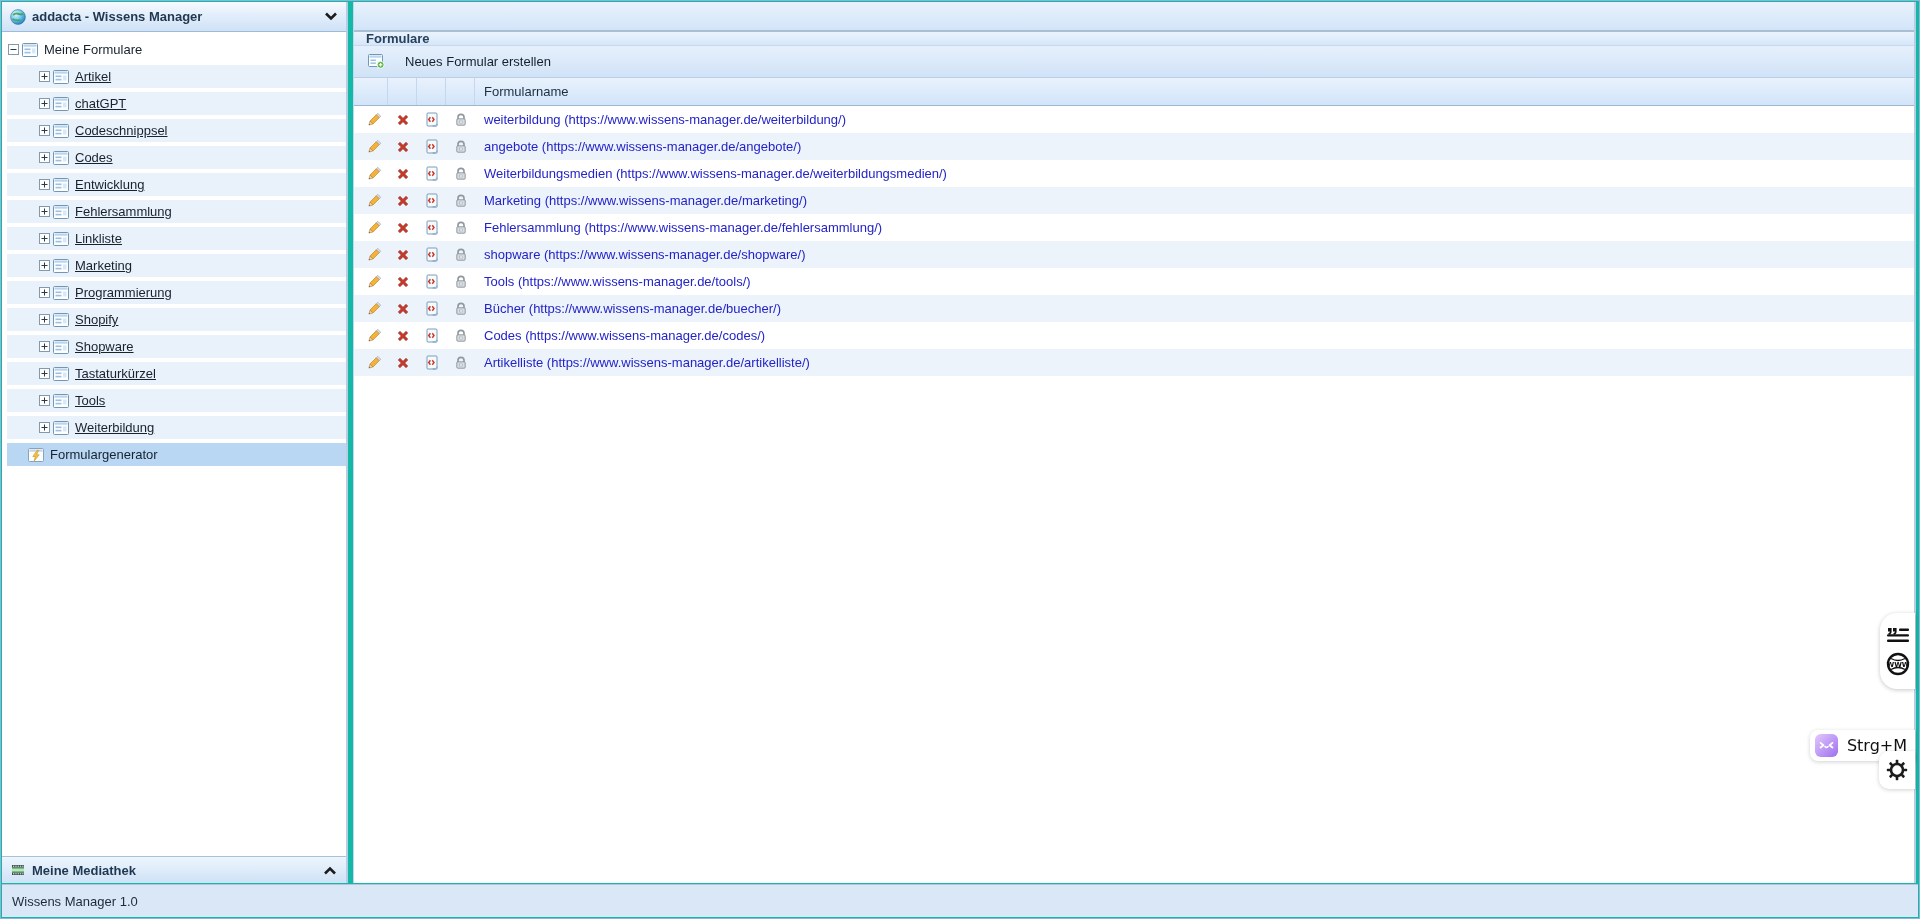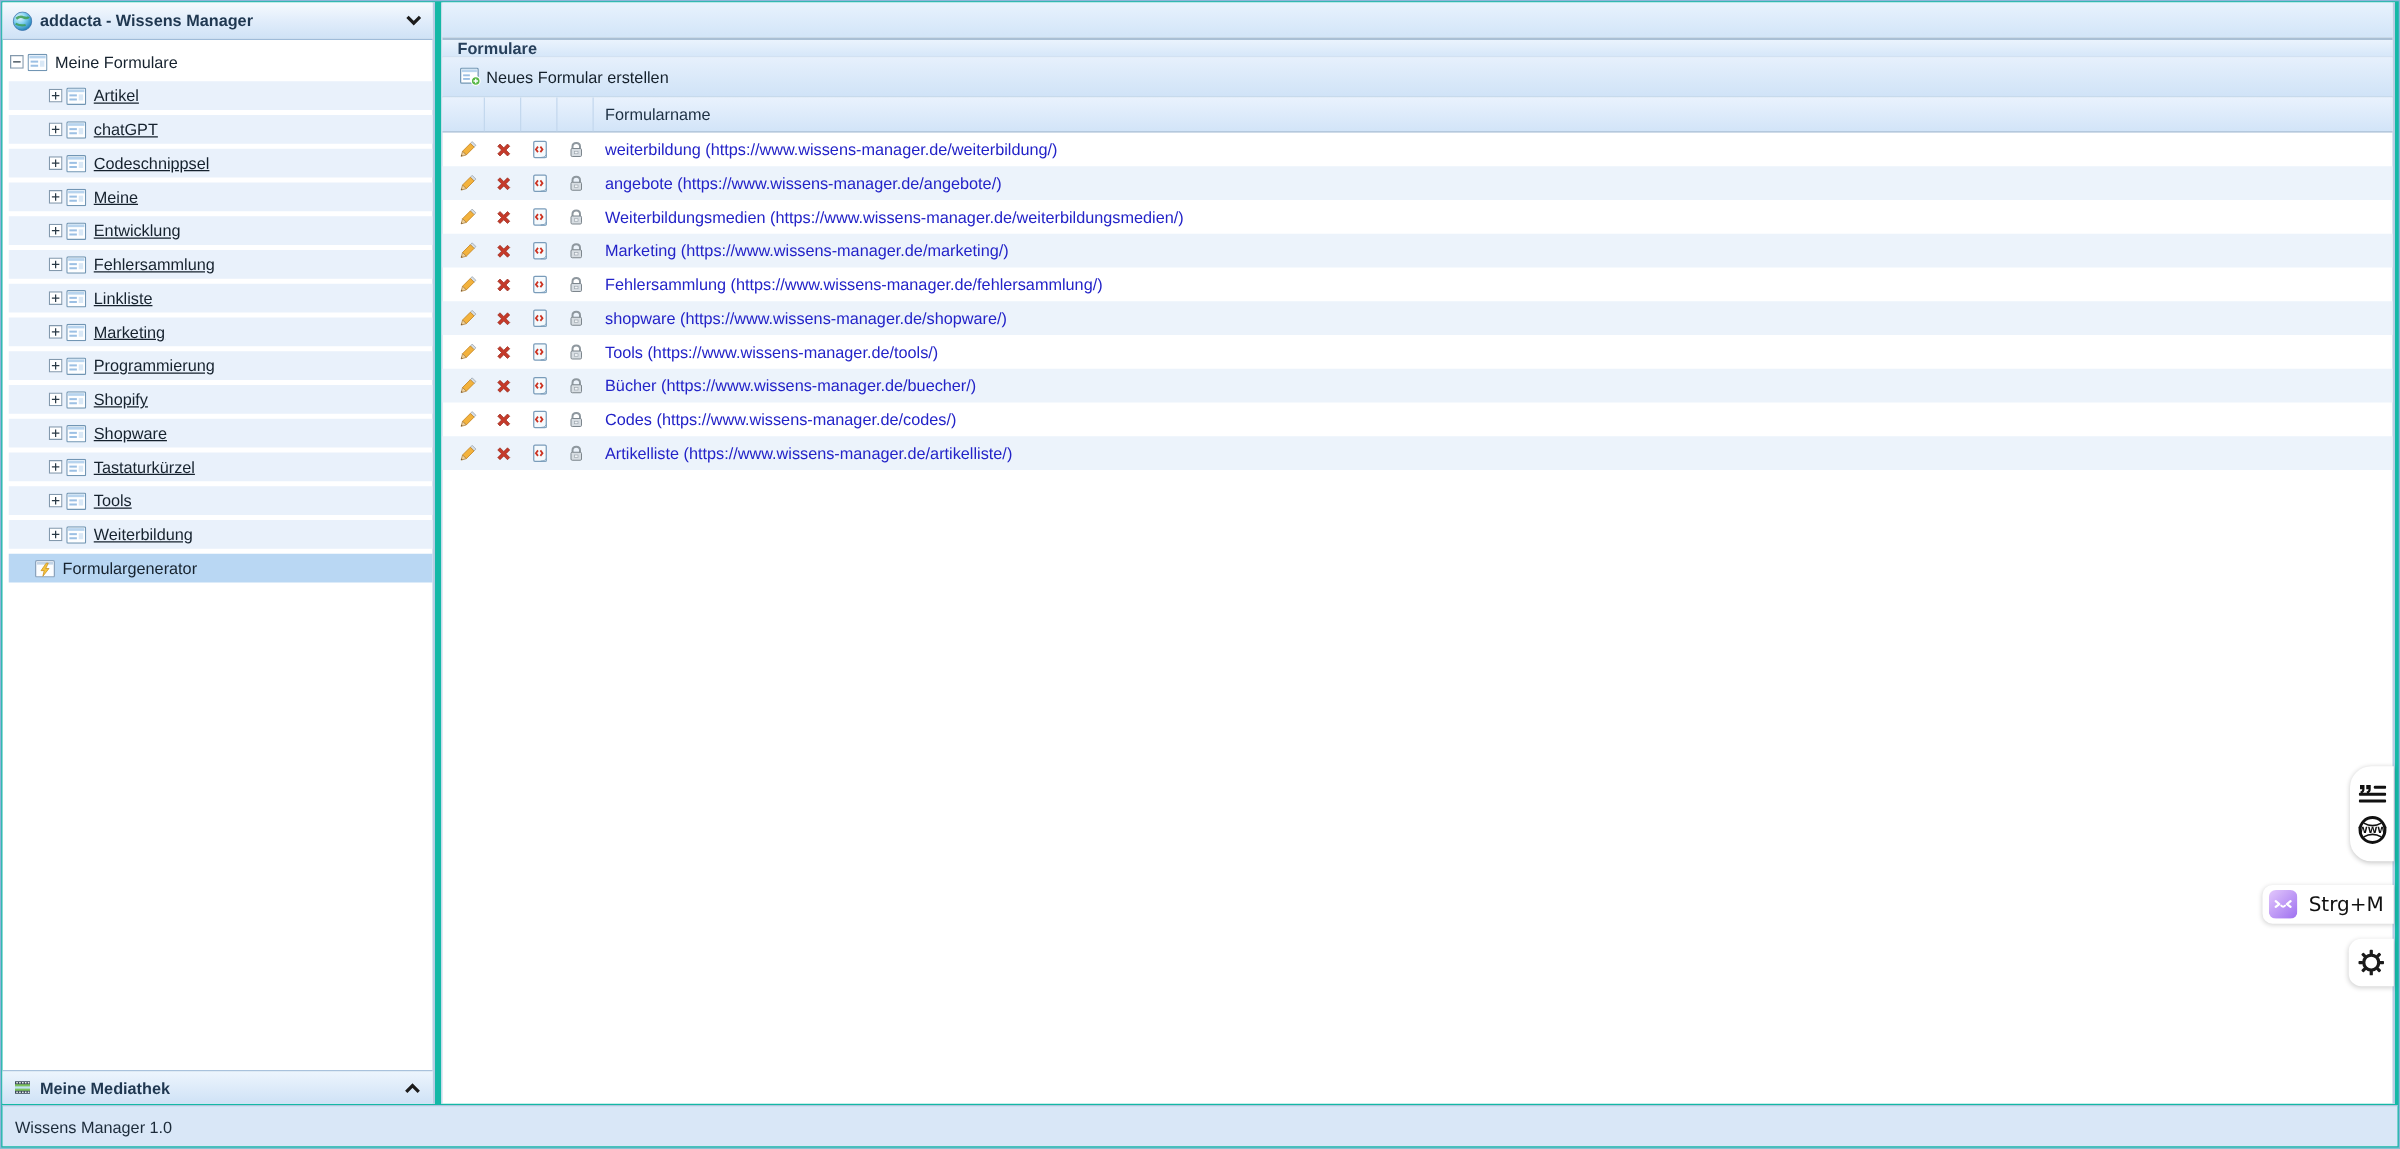--- a/index.html
+++ b/index.html
@@ -63,21 +63,21 @@
     background:linear-gradient(#eaf3fd, #d6e7f9);
     border-bottom:1px solid #c6d9ee;
     font-weight:bold; color:#27405c;
   }
   .toolbar {
     height:32px; display:flex; align-items:center; padding:0 6px;
     background:linear-gradient(#e6f0fc, #d0e3f7);
     border-bottom:1px solid #b9cfe6;
   }
   .tool-btn {
-    display:flex; align-items:center; gap:4px; padding:4px 8px;
+    display:flex; align-items:center; gap:20px; padding:4px 8px;
     border-radius:3px; color:#15202b; cursor:pointer;
   }
   .tool-btn svg { width:17px; height:15px; display:block; }
 
   .thead {
     height:28px; display:flex; align-items:stretch; padding-left:5px;
     background:linear-gradient(#e9f2fd, #d2e4f8);
     border-bottom:1px solid #9fb8d2;
   }
   .thead .hcell { width:29px; border-right:1px solid #c3d8ee; }
@@ -100,21 +100,21 @@
 
   
   .ext-pill {
     position:absolute; right:4px; top:612px; width:35px; height:76px;
     background:#fff; border-radius:17px 0 0 17px;
     box-shadow:0 1px 4px rgba(0,0,0,.22);
     display:flex; flex-direction:column; align-items:center; justify-content:center; gap:9px;
   }
   .ext-pill svg { display:block; cursor:pointer; }
   .ext-shortcut {
-    position:absolute; right:4px; top:707px; height:31px;
+    position:absolute; right:4px; top:729px; height:31px;
     background:#fff; border-radius:8px 0 0 8px;
     box-shadow:0 1px 4px rgba(0,0,0,.18);
     display:flex; align-items:center; gap:9px; padding:0 8px 0 5px; cursor:pointer;
   }
   .ext-shortcut .face { width:23px; height:23px; display:block; }
   .ext-shortcut .sc-label { font-family:"DejaVu Sans", sans-serif; font-size:16px; color:#111; }
   .ext-gear {
     position:absolute; right:4px; top:750px; width:36px; height:38px;
     background:#fff; border-radius:10px 0 0 10px;
     box-shadow:0 1px 4px rgba(0,0,0,.18);
@@ -326,21 +326,21 @@
           </svg>
         <span class="tlabel">Codeschnippsel</span>
       </div>
       <div class="tree-row lvl1">
         <svg class="ebox">
             <use href="#sym-plusbox"></use>
           </svg>
         <svg class="nicon">
             <use href="#sym-form"></use>
           </svg>
-        <span class="tlabel">Meine</span>
+        <span class="tlabel">Codes</span>
       </div>
       <div class="tree-row lvl1">
         <svg class="ebox">
             <use href="#sym-plusbox"></use>
           </svg>
         <svg class="nicon">
             <use href="#sym-form"></use>
           </svg>
         <span class="tlabel">Entwicklung</span>
       </div>

